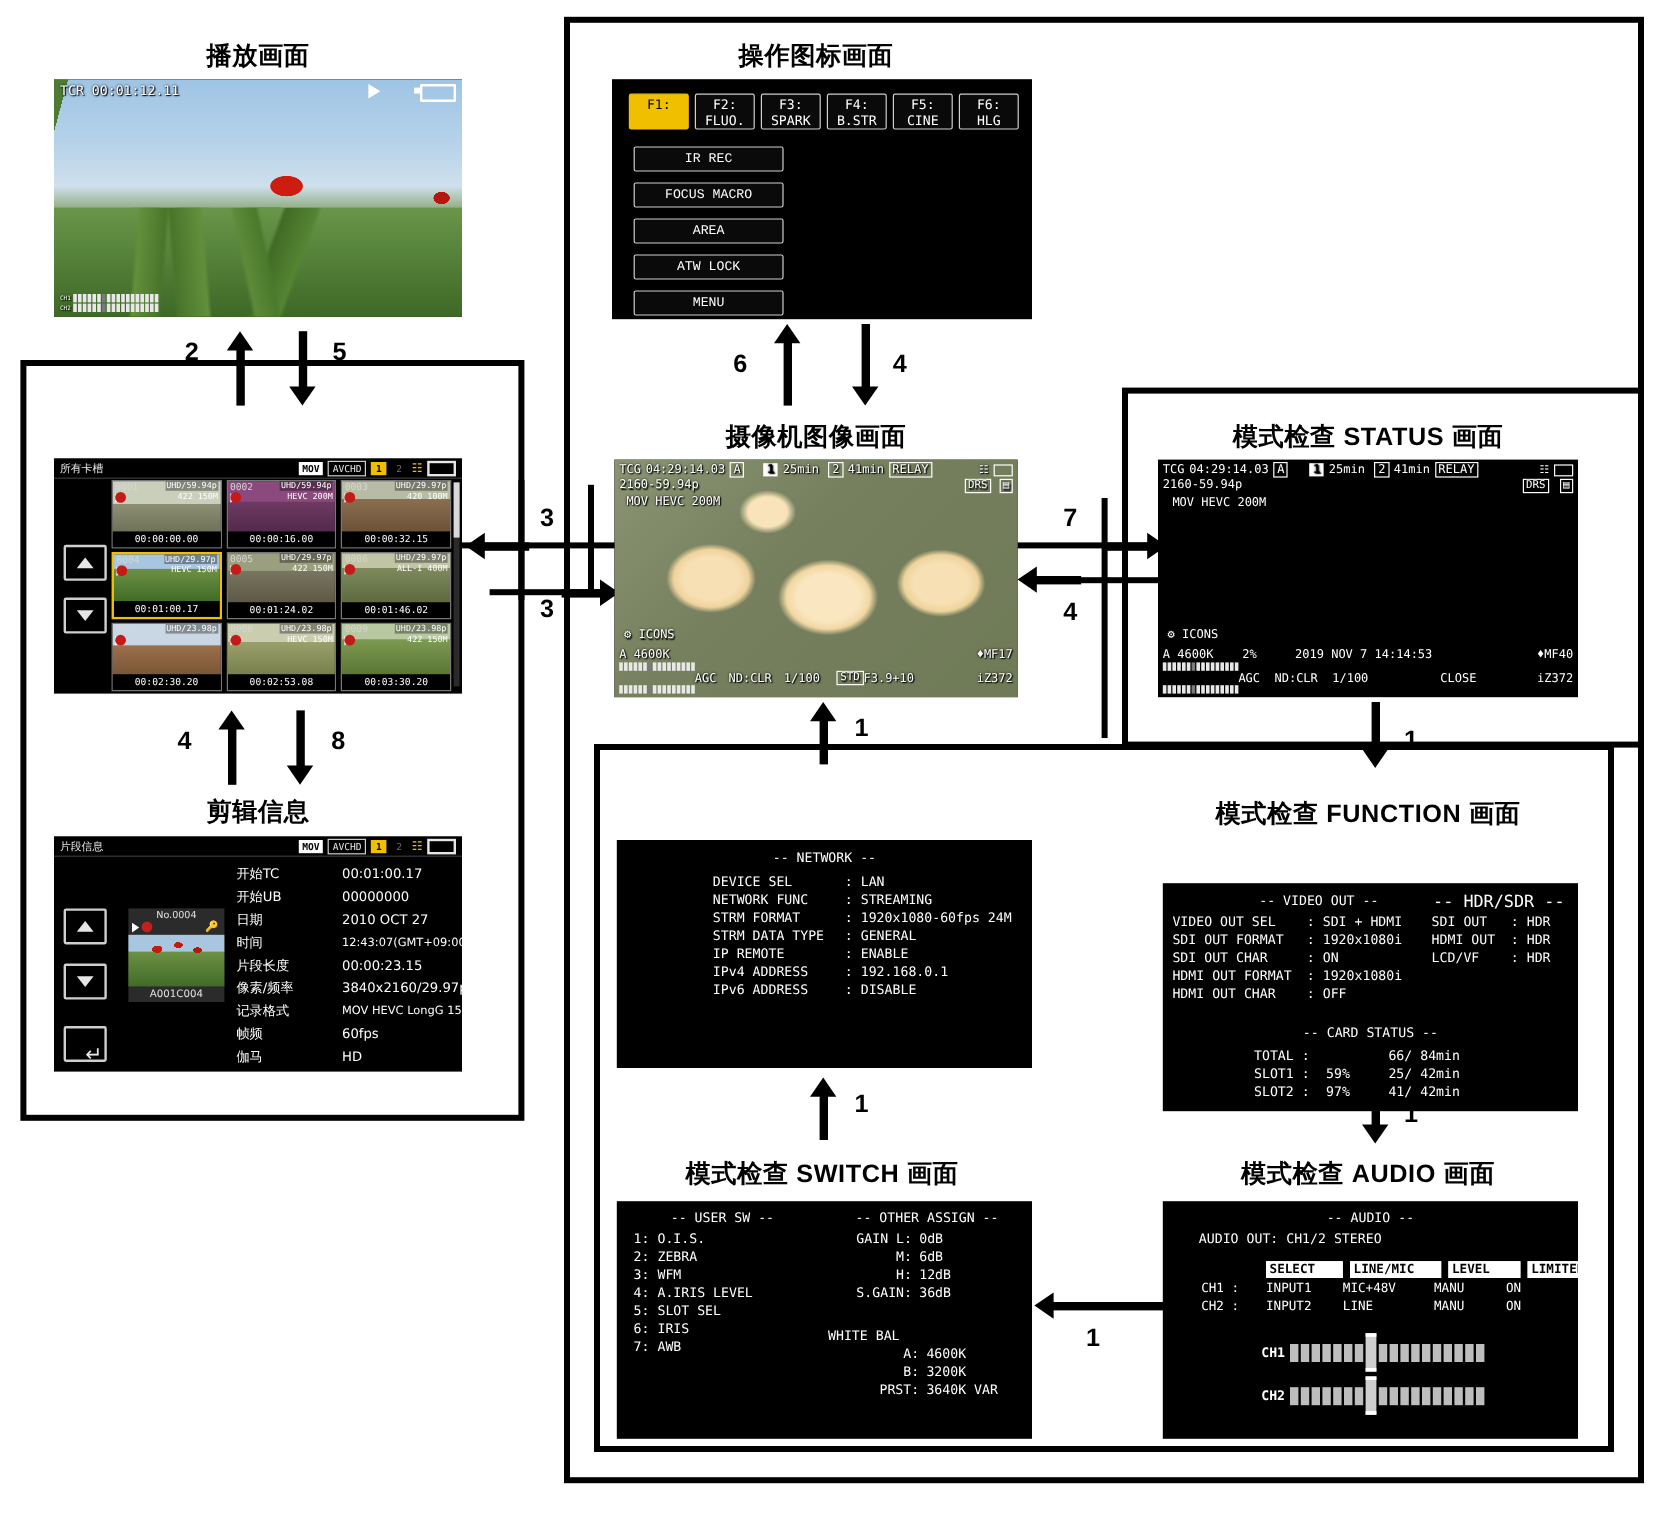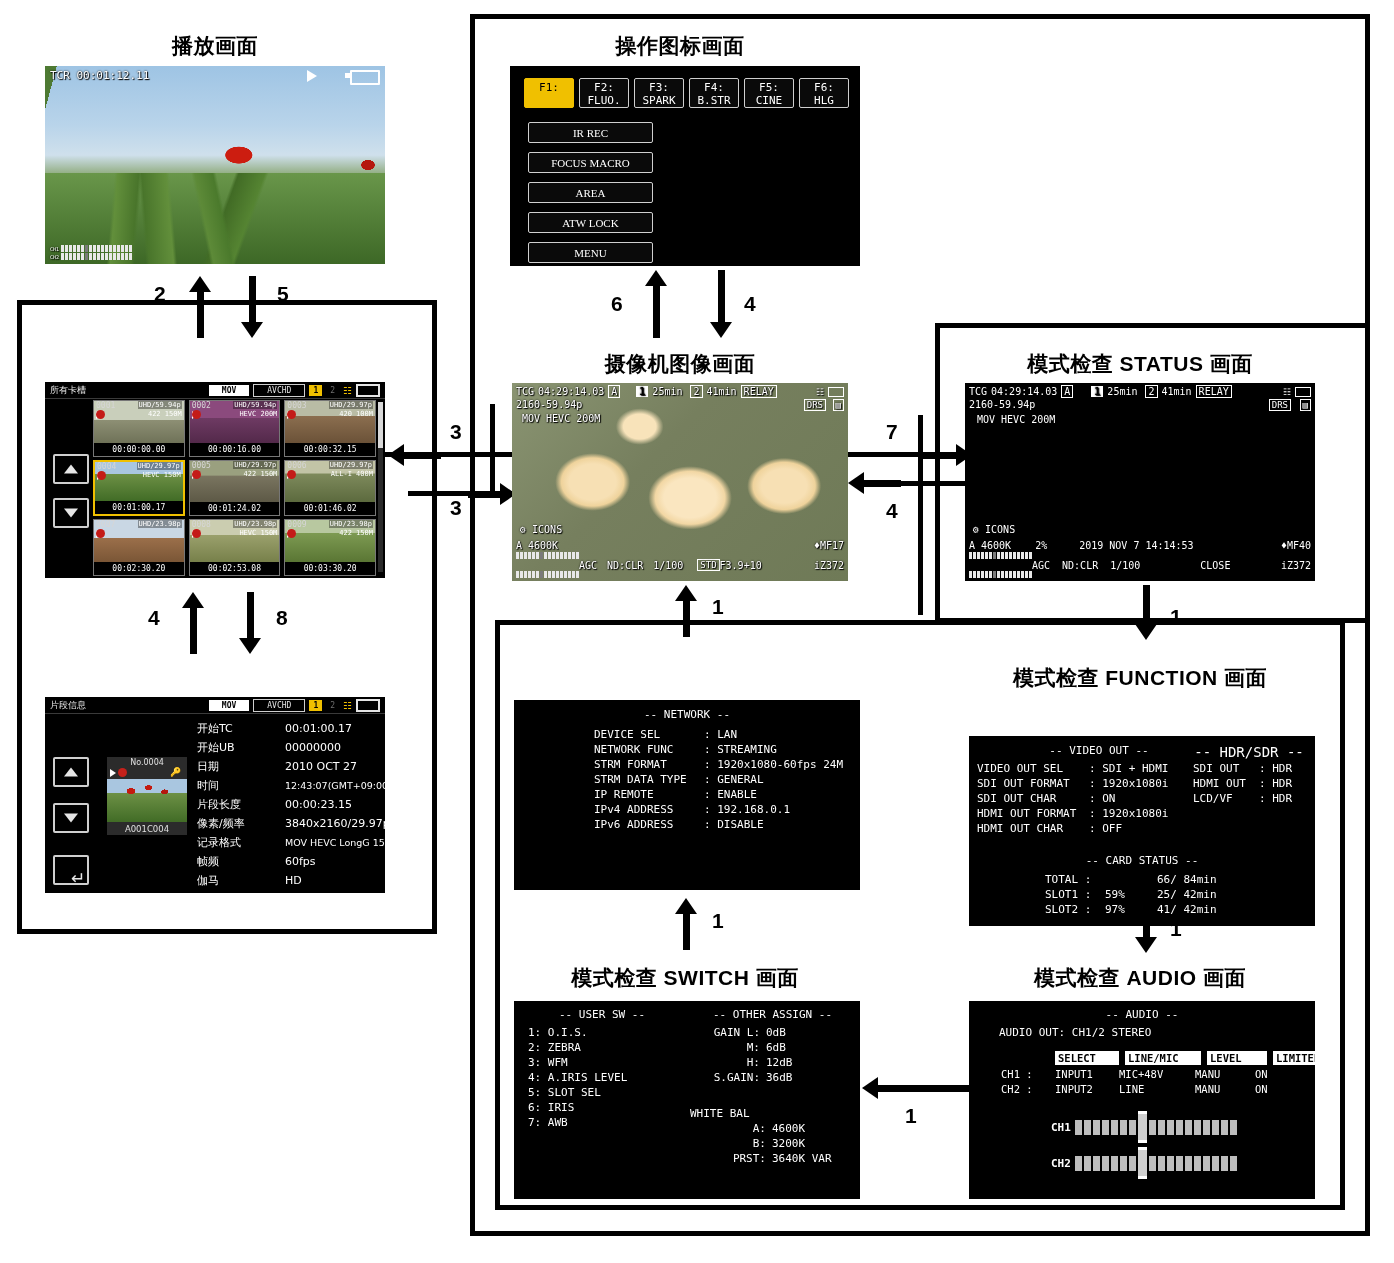--- a/index.html
+++ b/index.html
@@ -91,21 +91,21 @@
   .navbtn{position:absolute;left:8px;width:32px;height:26px;border:2px solid #cfcfcf;
           border-radius:2px;background:#000;}
   .navbtn::after{content:"";position:absolute;left:50%;top:50%;width:0;height:0;transform:translate(-50%,-50%);}
   .navbtn.up::after{border-left:7px solid transparent;border-right:7px solid transparent;border-bottom:9px solid #e6e6e6;}
   .navbtn.down::after{border-left:7px solid transparent;border-right:7px solid transparent;border-top:9px solid #e6e6e6;}
   .navbtn.back::after{content:"\21B5";border:none;color:#e6e6e6;font-size:17px;line-height:17px;}
 
   .lcd-header{position:absolute;left:0;top:0;right:0;height:16px;background:#000;
      border-bottom:1px solid #3a3a3a;display:flex;align-items:center;}
   .lcd-header .ttl{color:#e9e9e9;font-size:9px;margin-left:5px;font-family:"DejaVu Sans","Liberation Sans",sans-serif;}
-  .chip{font-size:8px;line-height:11px;padding:0 13px;font-family:"DejaVu Sans Mono","Liberation Mono",monospace;}
+  .chip{font-size:8px;line-height:11px;padding:0 3px;font-family:"DejaVu Sans Mono","Liberation Mono",monospace;}
   .chip.mov{background:#fff;color:#000;font-weight:bold;}
   .chip.avchd{border:1px solid #cfcfcf;color:#e3e3e3;}
   .chip.s1{background:#f0c000;color:#000;font-weight:bold;padding:0 4px;}
   .chip.s2{color:#6e6e6e;padding:0 4px;}
 
   
   .ci-rows{position:absolute;left:152px;top:22px;font-size:11px;color:#fff;
            font-family:"DejaVu Sans","Liberation Sans",sans-serif;}
   .ci-row{display:flex;height:19px;align-items:center;}
   .ci-k{width:88px;}
@@ -117,21 +117,21 @@
       font-size:11px;line-height:15px;white-space:pre;}
   .mc-center{position:absolute;width:100%;text-align:center;
       font-family:"DejaVu Sans Mono","Liberation Mono",monospace;color:#fff;font-size:11px;}
 
   
   .fbtn{position:absolute;border:1px solid #cfcfcf;border-radius:2px;background:#0a0a0a;
         color:#fff;font-family:"DejaVu Sans Mono","Liberation Mono",monospace;font-size:11px;
         text-align:center;line-height:13px;padding-top:2px;box-sizing:border-box;}
   .fbtn.active{background:#f0c000;color:#000;border-color:#f0c000;}
   .mbtn{position:absolute;left:18px;width:125px;height:21px;border:1px solid #cfcfcf;border-radius:2px;
-        background:#0a0a0a;color:#fff;font-family:Liberation Serif, serif;
+        background:#0a0a0a;color:#fff;font-family:Liberation Mono, monospace;
         font-size:11px;text-align:center;line-height:21px;box-sizing:border-box;}
 
   
   .alevel{display:flex;gap:2px;align-items:center;}
   .alevel i{display:block;width:7px;height:15px;background:#bdbdbd;}
   .amark{width:9px;height:26px;background:#cfcfcf;border-top:3px solid #fff;border-bottom:3px solid #fff;}
   .boxhdr{border:1px solid #fff;background:#fff;color:#000;padding:0 2px;font-weight:bold;}
 </style>
 </head>
 <body>
@@ -402,20 +402,21 @@
           <div class="ptri"></div>
           <div class="badge"></div>
           <div class="tc">00:03:30.20</div>
         </div>
       </div>
     <div style="position:absolute;right:2px;top:20px;width:5px;height:170px;background:#2a2a2a;">
       <div style="position:absolute;left:0;top:0;width:5px;height:46px;background:#d8d8d8;"></div>
     </div>
   </div>
 
+  <div class="scr-title" style="left:45px;top:662px;width:340px;">剪辑信息</div>
 
   <div class="panel" style="left:45px;top:697px;width:340px;height:196px;">
     <div class="lcd-header">
       <span class="ttl">片段信息</span>
       <span style="margin-left:auto;display:flex;align-items:center;gap:4px;margin-right:5px;">
         <span class="chip mov">MOV</span>
         <span class="chip avchd">AVCHD</span>
         <span class="chip s1">1</span>
         <span class="chip s2">2</span>
         <span style="color:#f0c000;font-size:10px;">☷</span>

